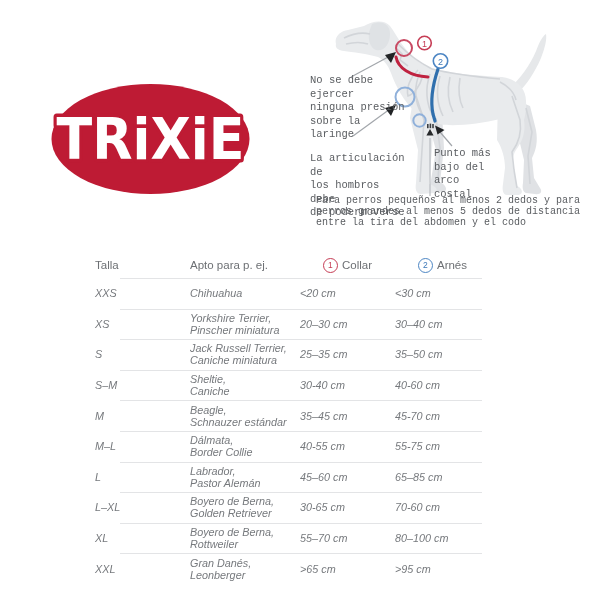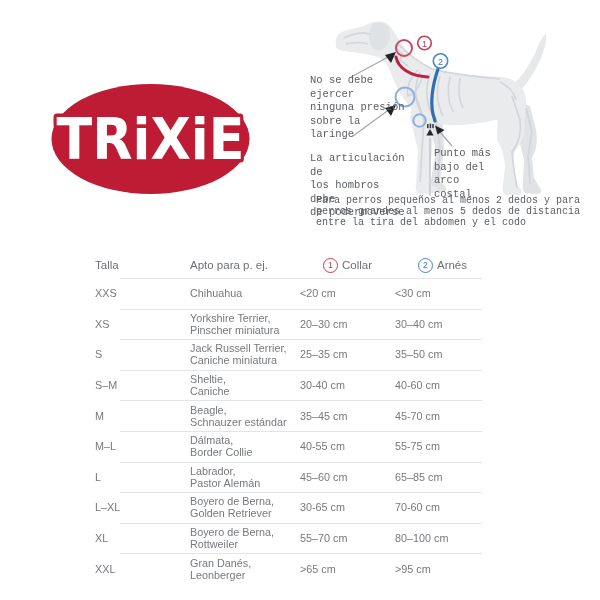--- a/index.html
+++ b/index.html
@@ -14,21 +14,21 @@
   .ann{position:absolute;color:#5a5d61;font-size:10.5px;line-height:13.5px;white-space:pre-line;font-family:Liberation Mono, monospace;}
   .ann-larynx{left:310px;top:74px;width:100px;}
   .ann-shoulder{left:310px;top:152px;width:100px;}
   .ann-rib{left:434px;top:147px;width:75px;}
   .ann-fingers{left:316px;top:196px;width:270px;font-size:10px;line-height:10.8px;}
 
   
   .table{position:absolute;left:95px;top:252px;width:395px;color:#76797d;}
   .trow,.thead{display:flex;align-items:center;position:relative;}
   .thead{height:26px;font-size:11.5px;color:#6d7074;}
-  .trow{height:30.6px;font-size:10.8px;}
+  .trow{height:30.6px;font-size:10.8px;font-style:italic;}
   .trow::before{content:"";position:absolute;top:0;left:25px;right:8px;height:1px;background:#e3e4e6;}
   .c{}
   .c.size{width:95px;}
   .c.breeds{width:110px;white-space:pre-line;line-height:12px;}
   .c.collar{width:95px;}
   .c.harness{width:95px;}
   .hcell{display:flex;align-items:center;justify-content:center;gap:4px;}
   .numcircle{display:inline-flex;align-items:center;justify-content:center;
     width:13px;height:13px;border-radius:50%;font-size:8.5px;line-height:1;flex:0 0 auto;}
   .numcircle.red{border:1.4px solid #c63d55;color:#c63d55;}

